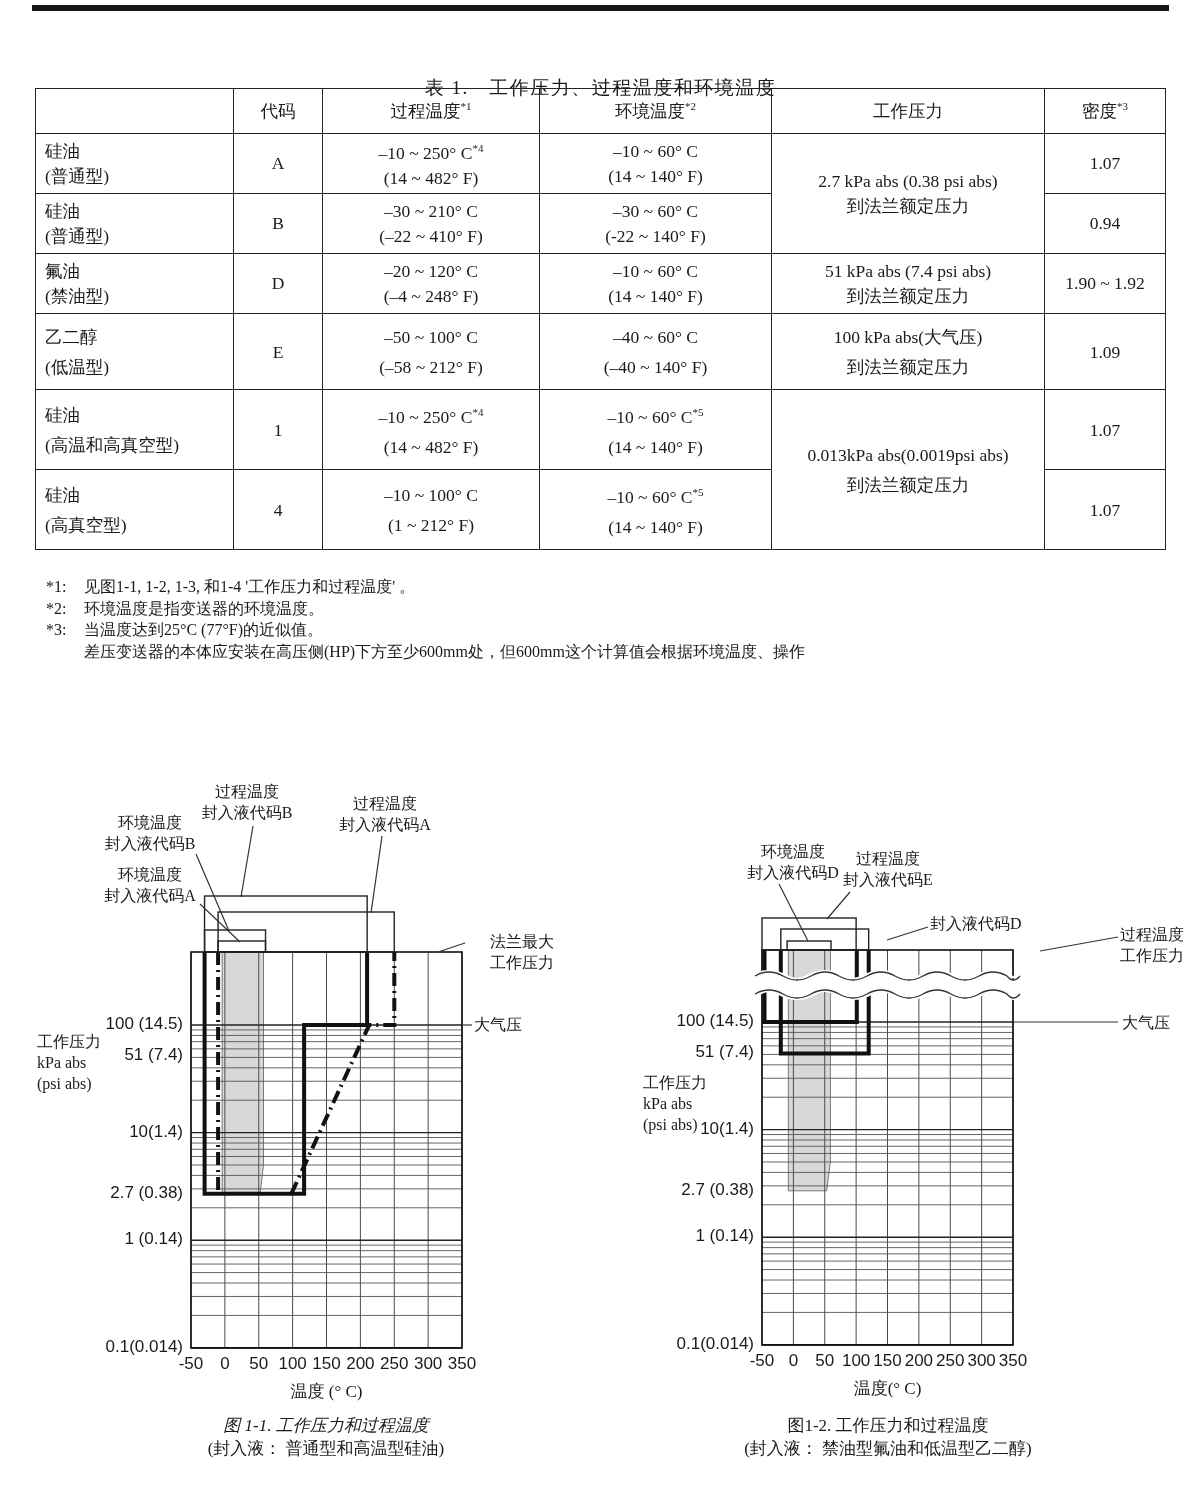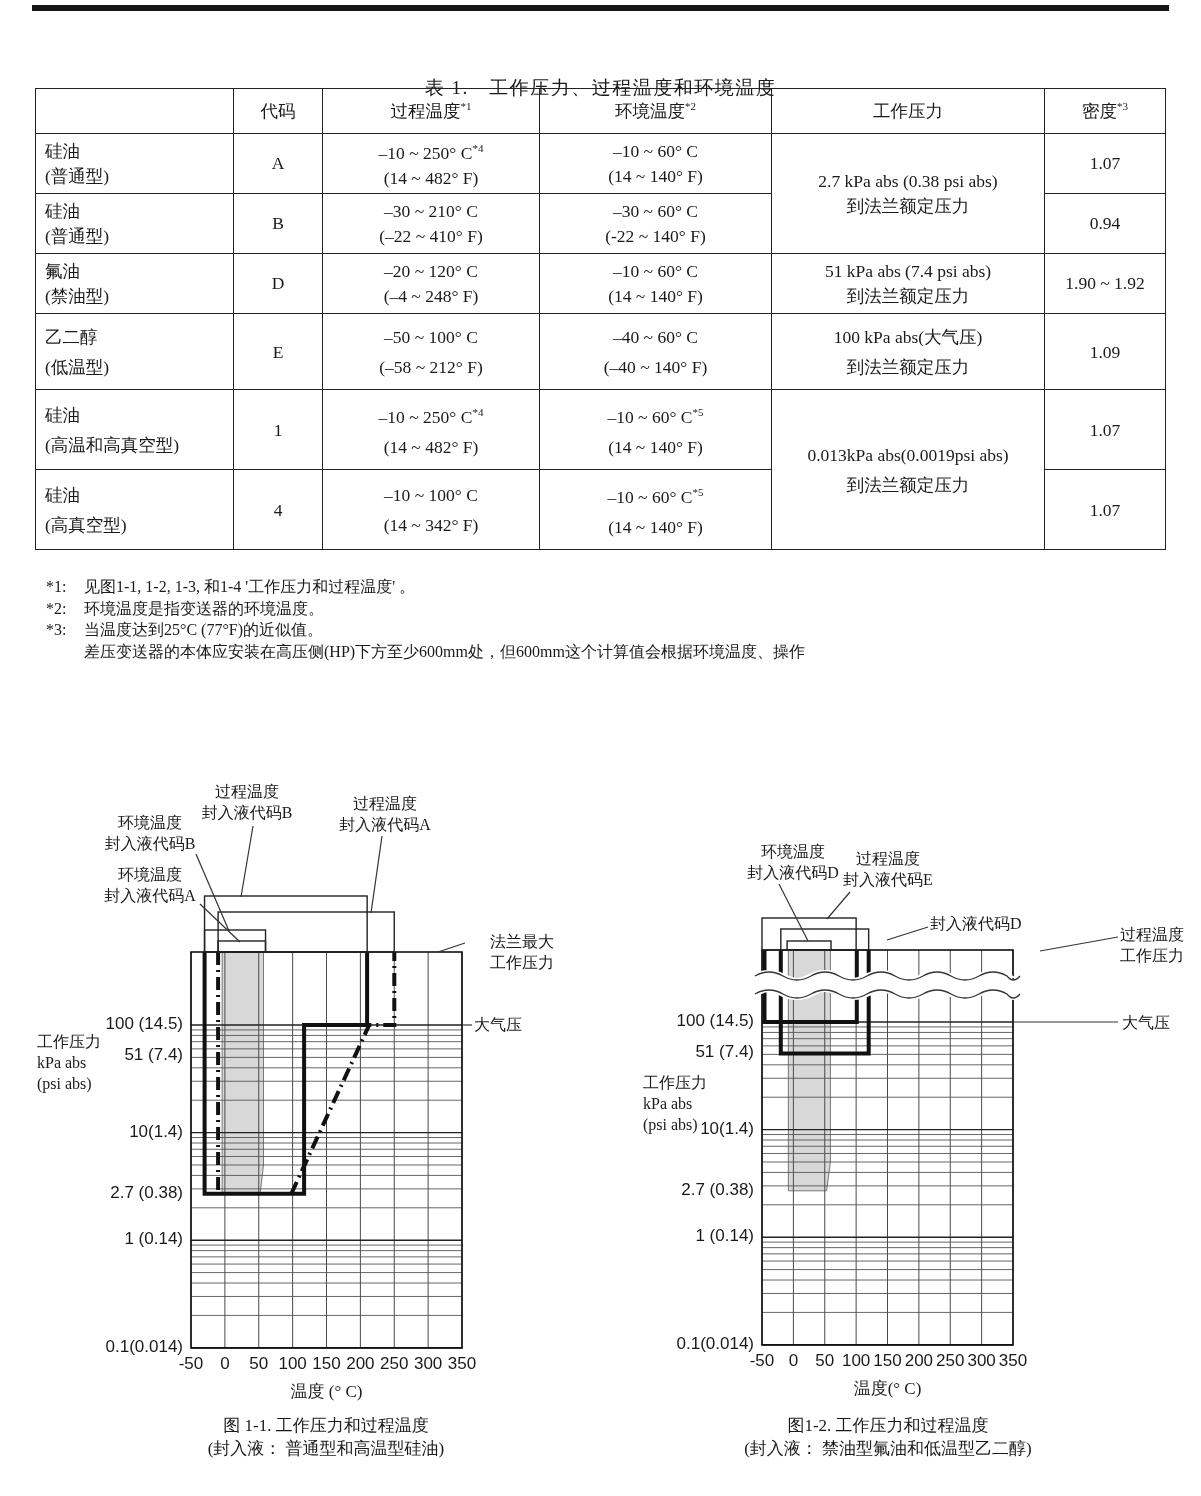--- a/index.html
+++ b/index.html
@@ -175,21 +175,21 @@
         <tr class="l">
           <td class="left">
             <div class="cellline">硅油</div>
             <div class="cellline">(高真空型)</div>
           </td>
           <td>
             <div class="cellline">4</div>
           </td>
           <td>
             <div class="cellline">–10 ~ 100° C</div>
-            <div class="cellline">(14 ~ 342° F)</div>
+            <div class="cellline">(1 ~ 212° F)</div>
           </td>
           <td>
             <div class="cellline">–10 ~ 60° C<sup>*5</sup></div>
             <div class="cellline">(14 ~ 140° F)</div>
           </td>
           <td>
             <div class="cellline">1.07</div>
           </td>
         </tr>
       </tbody>
@@ -340,21 +340,21 @@
       <div class="chlabel tick-x" style="left: 264.625px; top: 1354px; width: 56px; text-align: center;">100</div>
       <div class="chlabel tick-x" style="left: 298.5px; top: 1354px; width: 56px; text-align: center;">150</div>
       <div class="chlabel tick-x" style="left: 332.375px; top: 1354px; width: 56px; text-align: center;">200</div>
       <div class="chlabel tick-x" style="left: 366.25px; top: 1354px; width: 56px; text-align: center;">250</div>
       <div class="chlabel tick-x" style="left: 400.125px; top: 1354px; width: 56px; text-align: center;">300</div>
       <div class="chlabel tick-x" style="left: 434px; top: 1354px; width: 56px; text-align: center;">350</div>
       <div class="chlabel ytitle" style="left: 37px; top: 1031px; width: 140px; text-align: left;">工作压力</div>
       <div class="chlabel ytitle" style="left: 37px; top: 1052px; width: 140px; text-align: left;">kPa abs</div>
       <div class="chlabel ytitle" style="left: 37px; top: 1073px; width: 140px; text-align: left;">(psi abs)</div>
       <div class="chlabel xtitle" style="left: 226.5px; top: 1380px; width: 200px; text-align: center;">温度 (° C)</div>
-      <div class="chlabel figcap" style="left: 116px; top: 1414px; width: 420px; text-align: center;">图 1-1. 工作压力和过程温度</div>
+      <div class="chlabel figcap" style="left: 116px; top: 1414px; width: 420px; text-align: center; font-style: italic;">图 1-1. 工作压力和过程温度</div>
       <div class="chlabel figcap" style="left: 116px; top: 1437px; width: 420px; text-align: center;">(封入液： 普通型和高温型硅油)</div>
       <div class="chlabel callout" style="left: 798px; top: 848px; width: 180px; text-align: center;">过程温度
 封入液代码E</div>
       <div class="chlabel callout" style="left: 930px; top: 913px; width: 200px; text-align: left;">封入液代码D</div>
       <div class="chlabel callout" style="left: 703px; top: 841px; width: 180px; text-align: center;">环境温度
 封入液代码D</div>
       <div class="chlabel callout" style="left: 1120px; top: 924px; width: 110px; text-align: left;">过程温度
 工作压力</div>
       <div class="chlabel callout" style="left: 1122px; top: 1012px; width: 110px; text-align: left;">大气压</div>
       <div class="chlabel tick-y" style="left: 604px; top: 1011px; width: 150px; text-align: right;">100 (14.5)</div>

